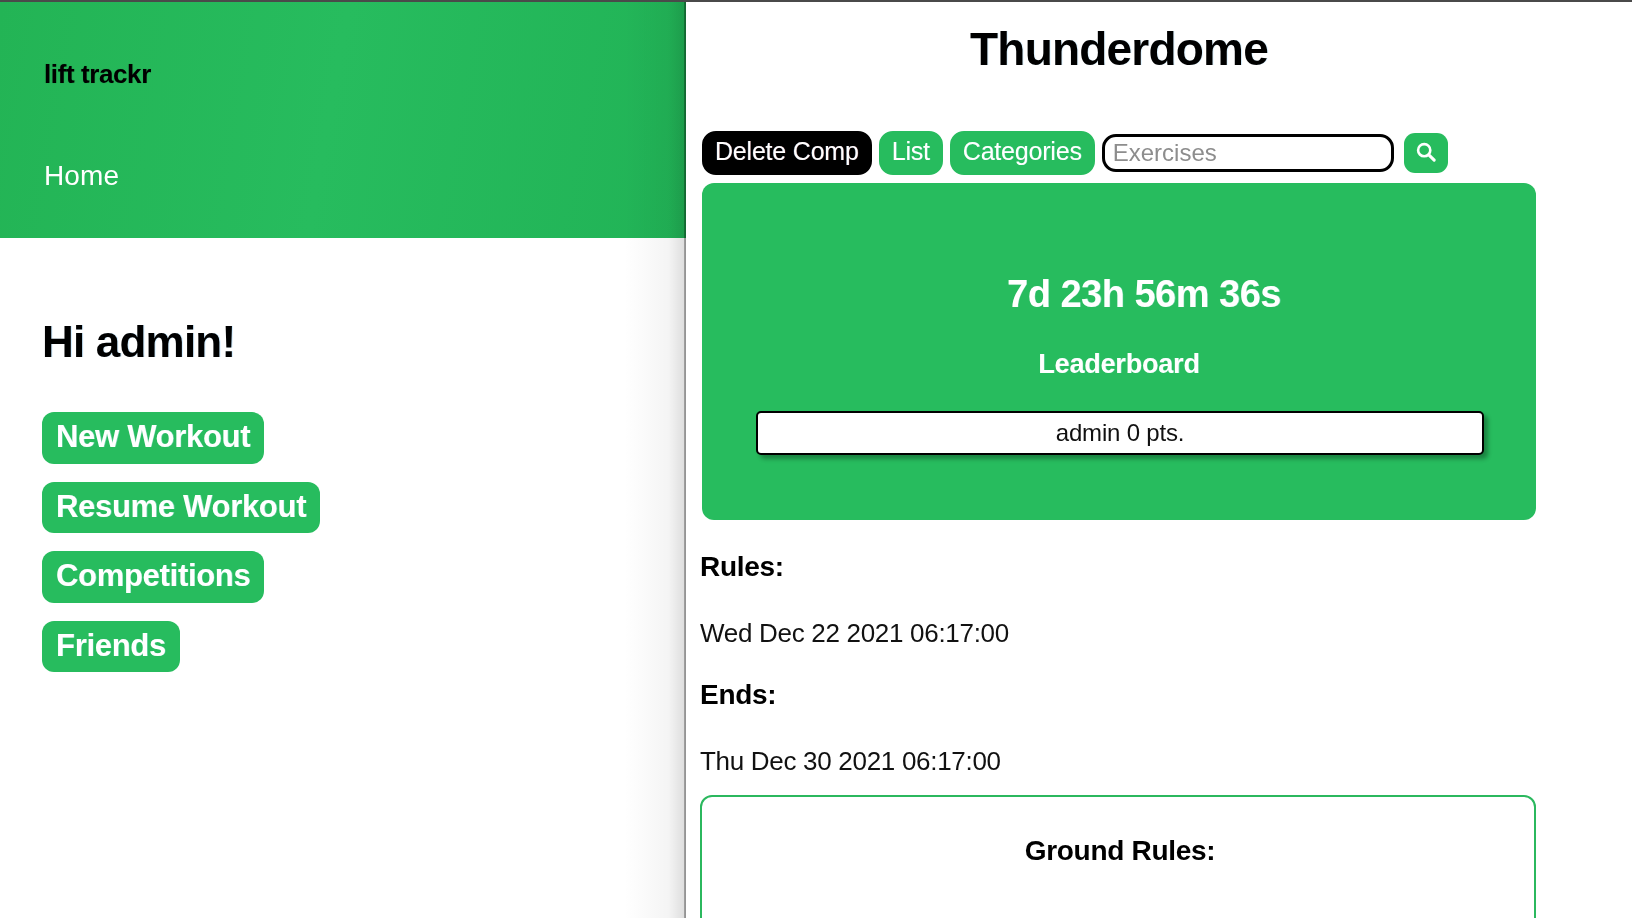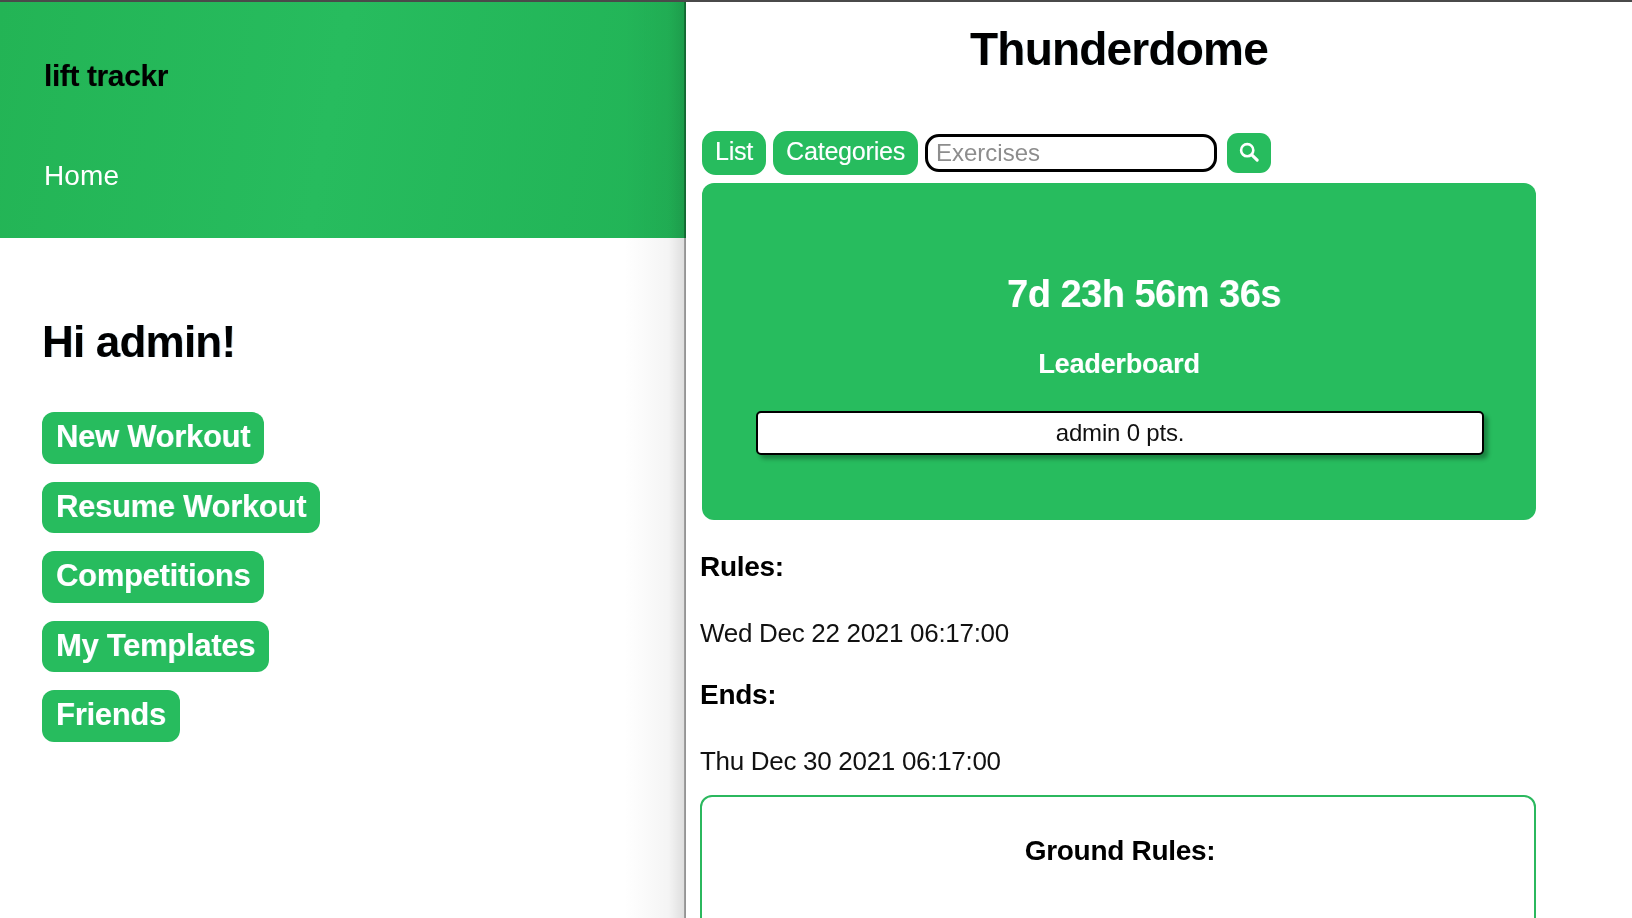--- a/index.html
+++ b/index.html
@@ -62,21 +62,21 @@
     position: absolute;
     left: 0; top: 2px;
     width: 686px;
     height: 236px;
     background: linear-gradient(100deg, #23b455 0%, #27bc5e 48%, #21b356 100%);
   }
 
   .brand {
     position: absolute;
     left: 44px; top: 57px;
-    font-size: 30px;
+    font-size: 26px;
     font-weight: 800;
     color: #000000;
     letter-spacing: -0.4px;
     text-shadow: 0 0 1px rgba(0,0,0,0.25);
   }
 
   .nav-home {
     position: absolute;
     left: 44px; top: 158px;
     font-size: 28px;
@@ -312,33 +312,33 @@
       <div class="brand">lift trackr</div>
       <a class="nav-home" href="#">Home</a>
     </div>
 
     <div class="greeting">Hi admin!</div>
 
     <div class="side-actions">
       <button class="pill-btn">New Workout</button>
       <button class="pill-btn">Resume Workout</button>
       <button class="pill-btn">Competitions</button>
-      <button class="pill-btn">My Templates</button>
       <button class="pill-btn">Friends</button>
     </div>
 
     <div class="left-panel-edge"></div>
   </div>
   <div class="left-panel-edge-line"></div>
 
   <div class="right-panel">
 
     <div class="page-title">Thunderdome</div>
 
     <div class="toolbar">
+      <button class="tb-btn dark">Delete Comp</button>
       <button class="tb-btn green">List</button>
       <button class="tb-btn green">Categories</button>
       <input class="search-input" type="text" placeholder="Exercises" style="">
       <button class="search-btn">
         <span>
           <svg width="24" height="24" viewBox="0 0 24 24" aria-hidden="true">
             <circle cx="10.2" cy="10.2" r="6.1" fill="none" stroke="#ffffff" stroke-width="2.6"></circle>
             <line x1="14.8" y1="14.8" x2="20.2" y2="20.2" stroke="#ffffff" stroke-width="3.1" stroke-linecap="round"></line>
           </svg>
         </span>

